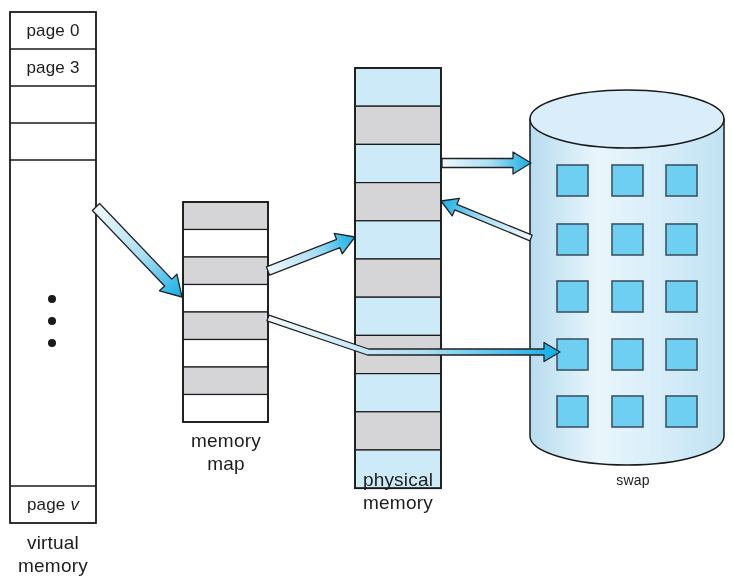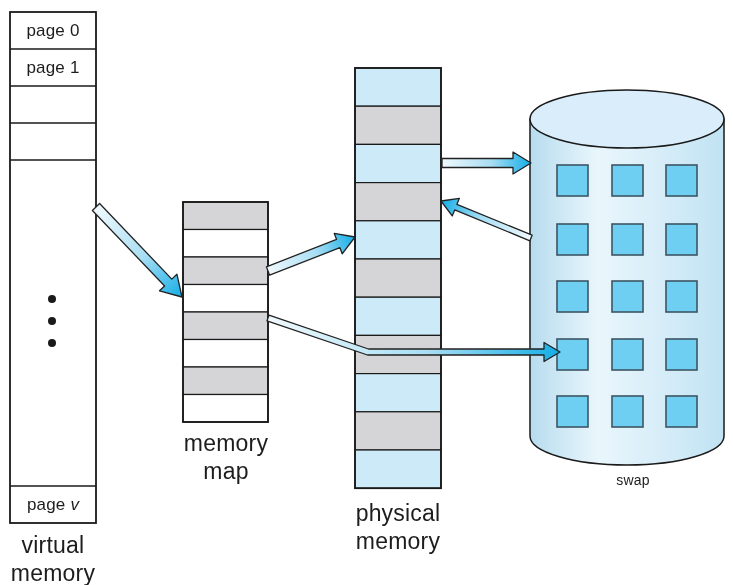--- a/index.html
+++ b/index.html
@@ -7,21 +7,21 @@
     position:relative; width:733px; height:585px; background:#ffffff;
     font-family:"Liberation Sans", sans-serif; color:#1d1d1d; overflow:hidden;
   }
   .canvas svg { position:absolute; top:0; left:0; }
   .page-label {
     position:absolute; left:10px; width:86px; height:37px; line-height:37px;
     text-align:center; font-size:17px; letter-spacing:0.2px;border-radius:14px;
   }
   .page-label em { font-style:italic; }
   .region-label {
-    position:absolute; text-align:center; font-size:23px; line-height:1.22;
+    position:absolute; text-align:center; font-size:19px; line-height:1.22;
     white-space:pre-line; letter-spacing:0.2px;
   }
   .region-label.swap { font-size:14px; }
 </style>
 </head>
 <body>
 
 <div class="canvas">
   <svg id="diagram-svg" width="733" height="585" viewBox="0 0 733 585">
       <defs>
@@ -105,23 +105,23 @@
       <rect x="612" y="396" width="31" height="31" fill="#6ecff2" stroke="#3d5563" stroke-width="1.6"></rect>
       <rect x="666" y="396" width="31" height="31" fill="#6ecff2" stroke="#3d5563" stroke-width="1.6"></rect>
       <path d="M 92.4 210.5 L 164.6 286.0 L 159.5 290.8 L 182.0 297.0 L 176.9 274.2 L 171.8 279.1 L 99.6 203.5 Z" fill="url(#ag0)" stroke="#222222" stroke-width="1.3" stroke-linejoin="round"></path>
       <path d="M 269.6 275.2 L 339.9 247.7 L 342.2 253.8 L 355.0 237.0 L 334.2 233.3 L 336.6 239.4 L 266.4 266.8 Z" fill="url(#ag1)" stroke="#222222" stroke-width="1.3" stroke-linejoin="round"></path>
       <path d="M 442.0 167.5 L 513.0 167.5 L 513.0 174.0 L 531.0 163.0 L 513.0 152.0 L 513.0 158.5 L 442.0 158.5 Z" fill="url(#ag2)" stroke="#222222" stroke-width="1.3" stroke-linejoin="round"></path>
       <path d="M 532.1 235.2 L 456.9 204.3 L 459.4 198.3 L 441.0 201.0 L 452.2 215.9 L 454.7 209.9 L 529.9 240.8 Z" fill="url(#ag3)" stroke="#222222" stroke-width="1.3" stroke-linejoin="round"></path>
       <path d="M 267.0 320.8 L 367.5 355.0 L 544.0 355.0 L 544.0 361.5 L 560.0 352.0 L 544.0 342.5 L 544.0 349.0 L 368.5 349.0 L 269.0 315.2 Z" fill="url(#ag4)" stroke="#222222" stroke-width="1.3" stroke-linejoin="round"></path>
     </svg>
 
   <div class="page-label" style="top:12px">page 0</div>
-  <div class="page-label" style="top:49px">page 1</div>
+  <div class="page-label" style="top:49px">page 3</div>
   <div class="page-label" style="top:486px"><span>page </span><em>v</em></div>
 
   <div class="region-label" style="left:0px; width:106px; top:531px">virtual
 memory</div>
   <div class="region-label" style="left:166px; width:120px; top:429px">memory
 map</div>
-  <div class="region-label" style="left:338px; width:120px; top:499px">physical
+  <div class="region-label" style="left:338px; width:120px; top:468px">physical
 memory</div>
   <div class="region-label swap" style="left:558px; width:150px; top:472px">swap</div>
 </div>
 
 </body></html>

